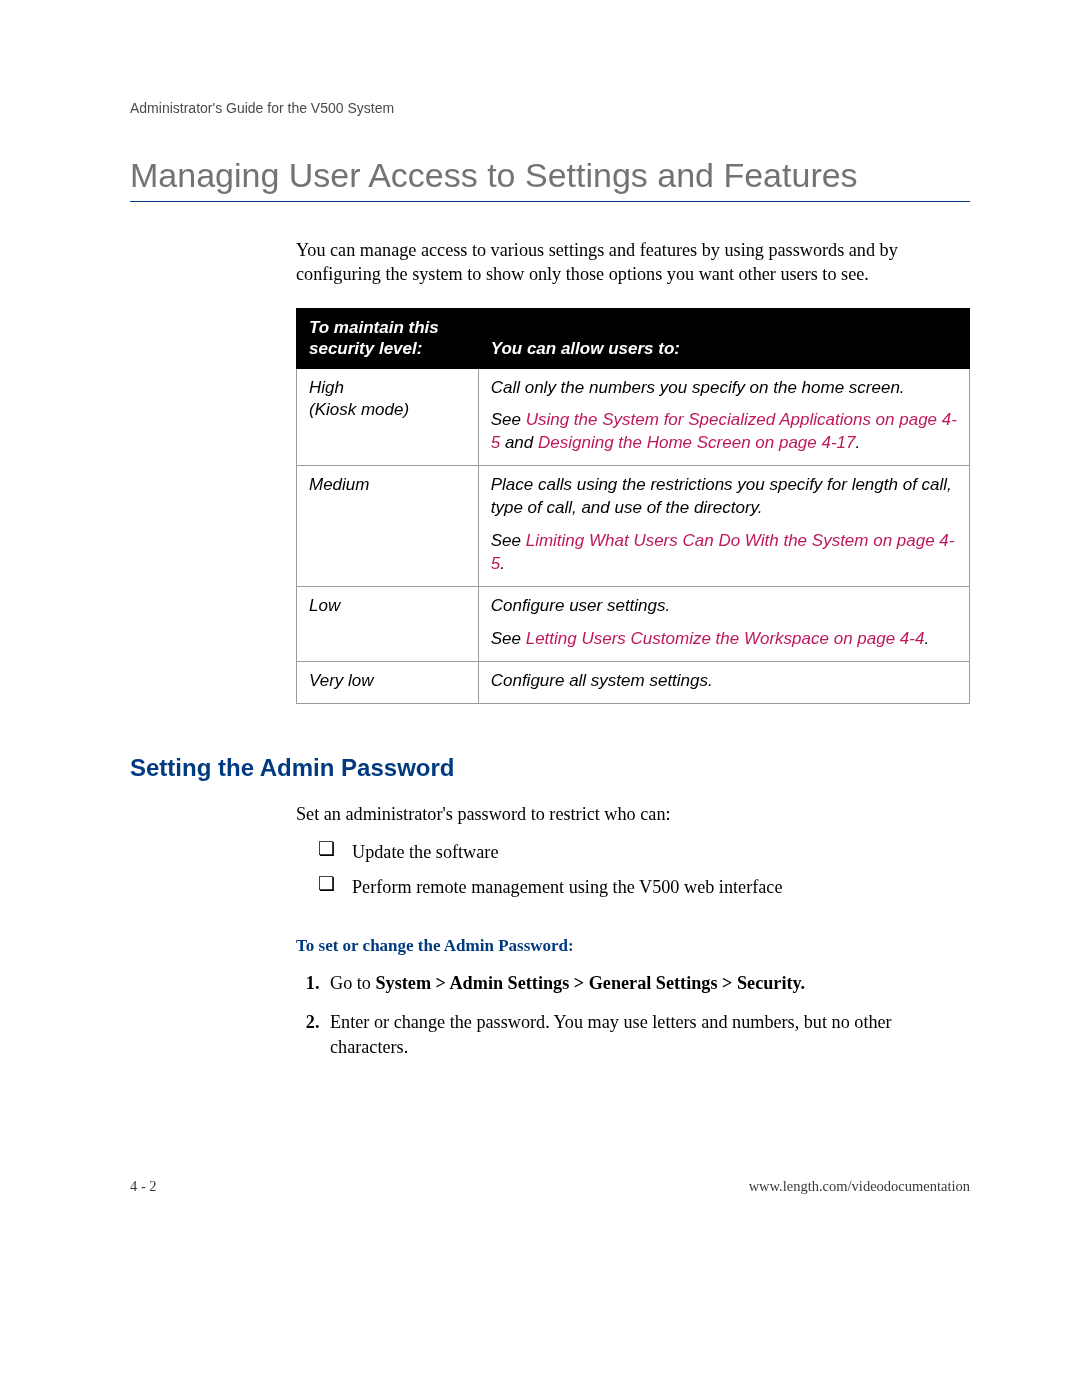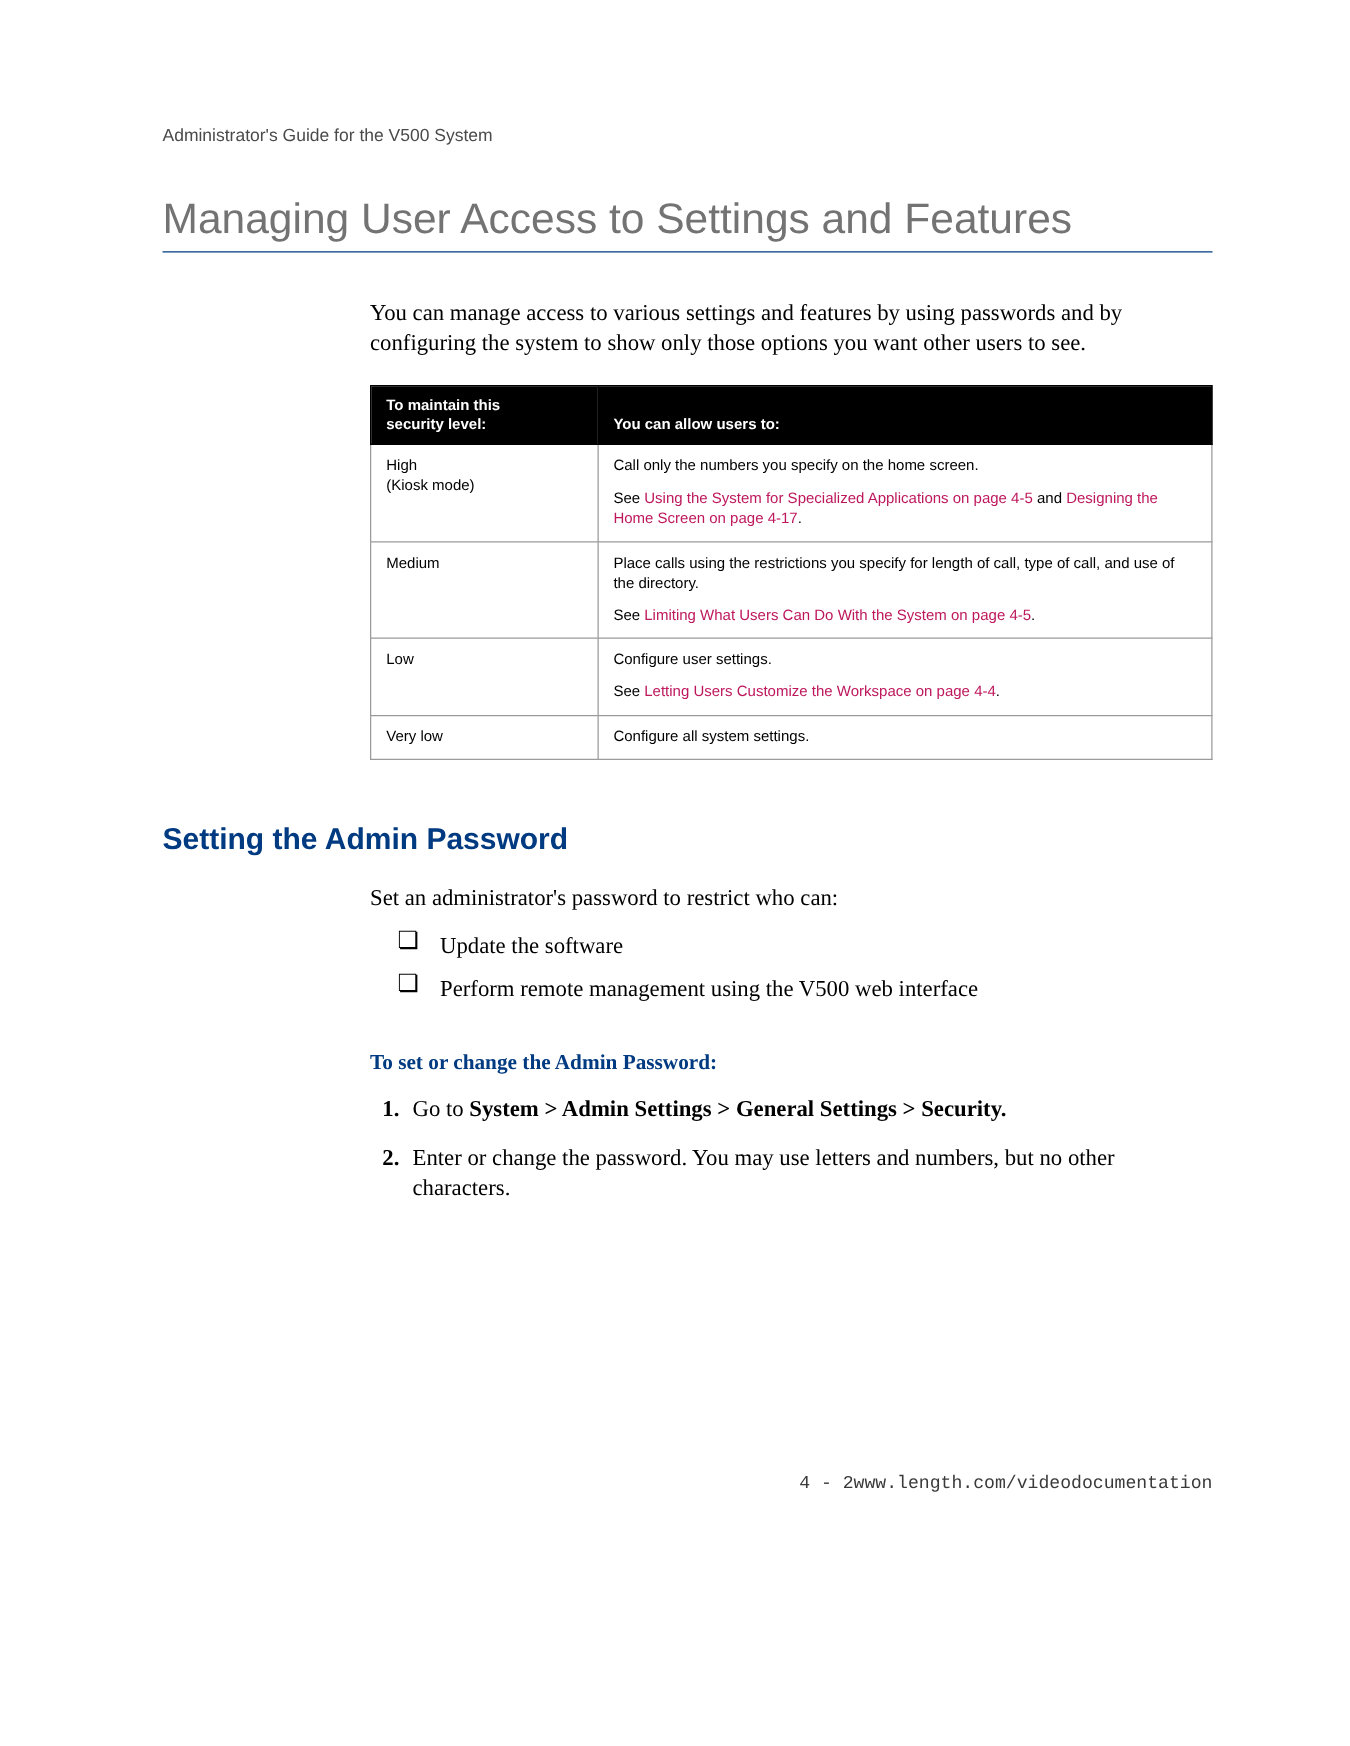--- a/index.html
+++ b/index.html
@@ -37,21 +37,22 @@
   .serif {
     font-family: "Book Antiqua", Palatino, Georgia, serif;
     font-size: 18.2px;
     line-height: 1.32;
   }
   .lead-para { margin: 0 0 22px 0; }
   table.sec {
     width: 100%;
     border-collapse: collapse;
     font-family: Arial, Helvetica, sans-serif;
-    font-size: 12px;
+    font-size: 17px;
+    font-style: italic;
   }
   table.sec th {
     background: #000;
     color: #fff;
     text-align: left;
     vertical-align: bottom;
     font-weight: bold;
     padding: 8px 12px 8px 12px;
     border: 1px solid #000;
     line-height: 1.25;
@@ -109,22 +110,22 @@
     line-height: 1.35;
   }
   ol.steps li::marker { font-weight: bold; }
   .step1 b { font-weight: bold; }
   .footer {
     position: absolute;
     left: 130px;
     right: 110px;
     bottom: 58px;
     display: flex;
-    justify-content: flex-end;
-    font-family: Liberation Mono, monospace;
+    justify-content: space-between;
+    font-family: Liberation Serif, serif;
     font-size: 14.5px;
     color: #3a3a3a;
   }
   .cell-p { margin: 0 0 10px 0; }
   .cell-p:last-child { margin-bottom: 0; }
 </style>
 </head>
 <body>
 
 <div class="page">

